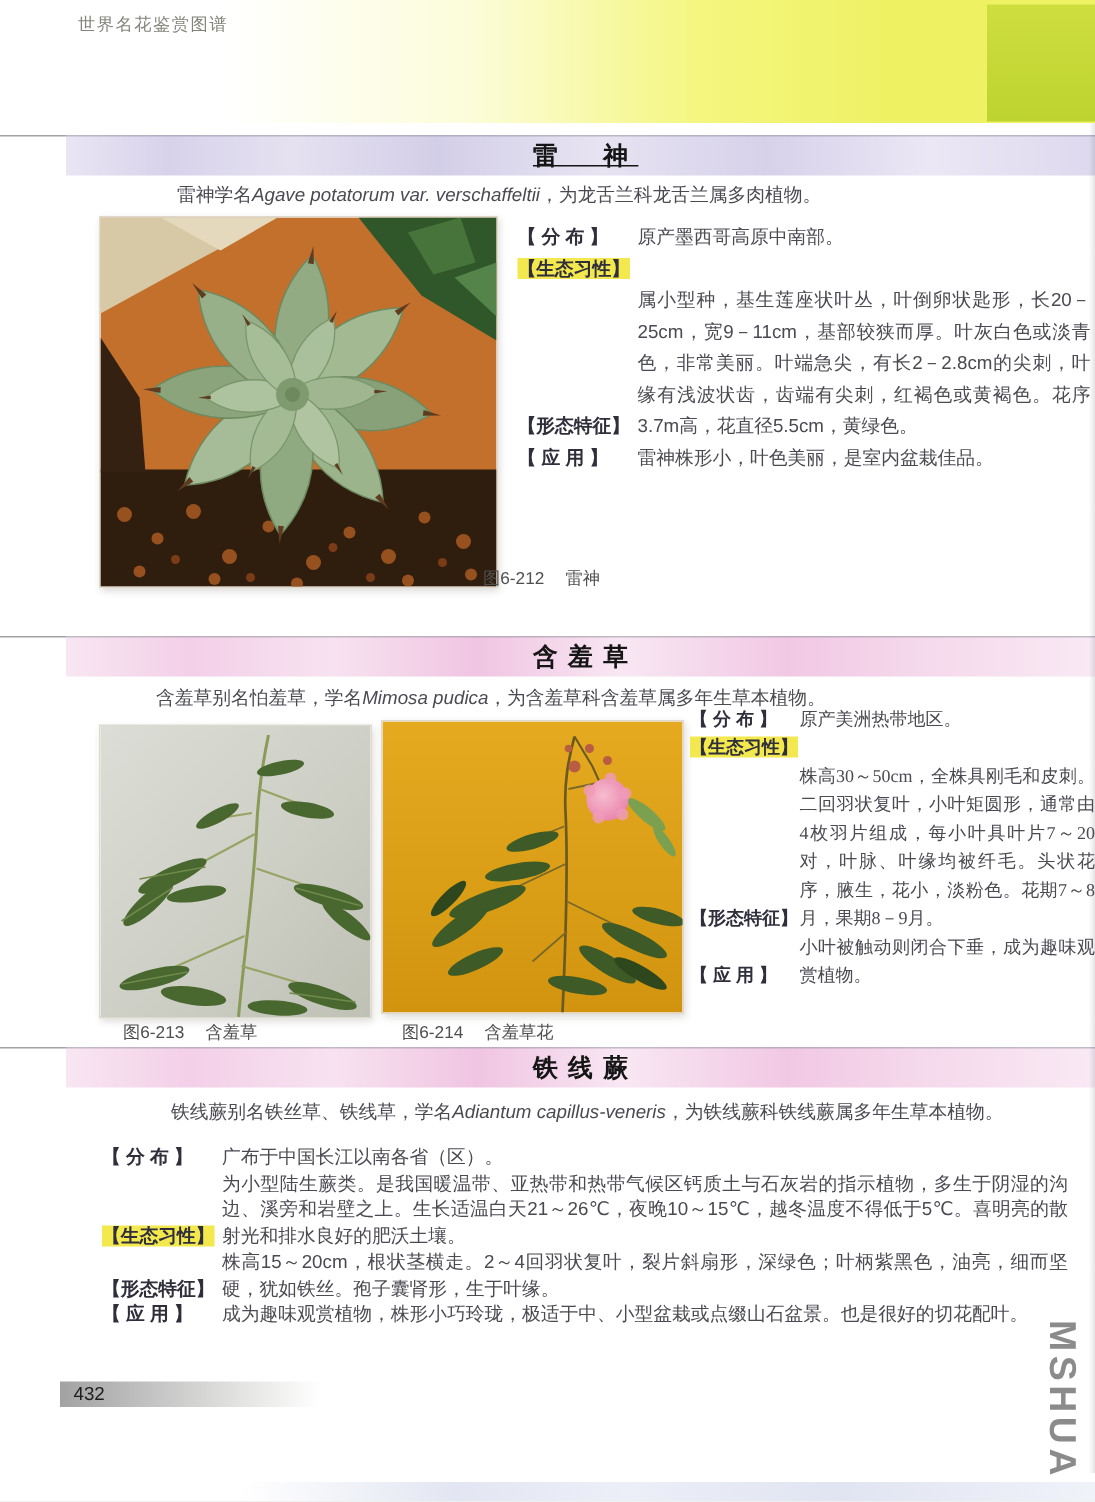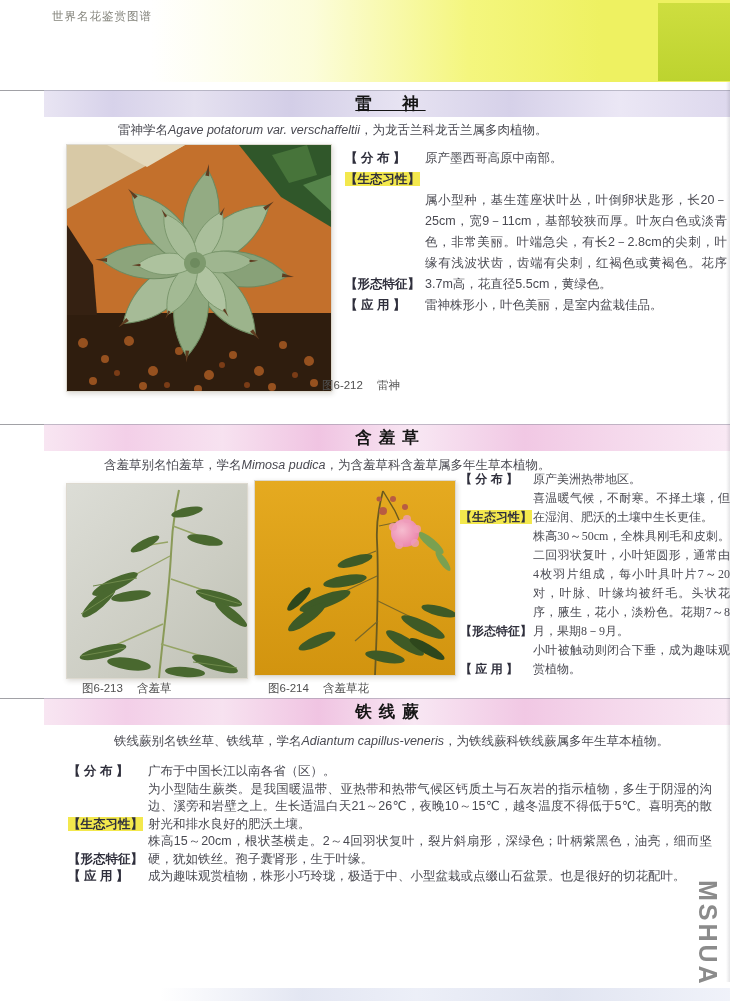--- a/index.html
+++ b/index.html
@@ -299,21 +299,20 @@
     <span class="cap-no">图6-214</span><span class="cap-name">含羞草花</span>
   </div>
 
   <div class="text-block text-block-2">
     <div class="sec">
       <span class="lab"><span>【 分 布 】</span></span>
       <span class="txt">原产美洲热带地区。</span>
     </div>
     <div class="sec">
       <span class="lab"><span class="hl">【生态习性】</span></span>
-      <span class="txt">喜温暖气候，不耐寒。不择土壤，但在湿润、肥沃的土壤中生长更佳。</span>
     </div>
     <div class="sec">
       <span class="lab"><span>【形态特征】</span></span>
       <span class="txt">株高30～50cm，全株具刚毛和皮刺。二回羽状复叶，小叶矩圆形，通常由4枚羽片组成，每小叶具叶片7～20对，叶脉、叶缘均被纤毛。头状花序，腋生，花小，淡粉色。花期7～8月，果期8－9月。</span>
     </div>
     <div class="sec">
       <span class="lab"><span>【 应 用 】</span></span>
       <span class="txt">小叶被触动则闭合下垂，成为趣味观赏植物。</span>
     </div>
   </div>
@@ -337,17 +336,18 @@
     <div class="sec">
       <span class="lab"><span>【形态特征】</span></span>
       <span class="txt">株高15～20cm，根状茎横走。2～4回羽状复叶，裂片斜扇形，深绿色；叶柄紫黑色，油亮，细而坚硬，犹如铁丝。孢子囊肾形，生于叶缘。</span>
     </div>
     <div class="sec">
       <span class="lab"><span>【 应 用 】</span></span>
       <span class="txt">成为趣味观赏植物，株形小巧玲珑，极适于中、小型盆栽或点缀山石盆景。也是很好的切花配叶。</span>
     </div>
   </div>
 
+  <div class="page-num-bar">432</div>
   <div class="watermark">MSHUA</div>
   <div class="bottom-band"></div>
   <div class="right-shadow"></div>
 
 </div>
 
 </body></html>

